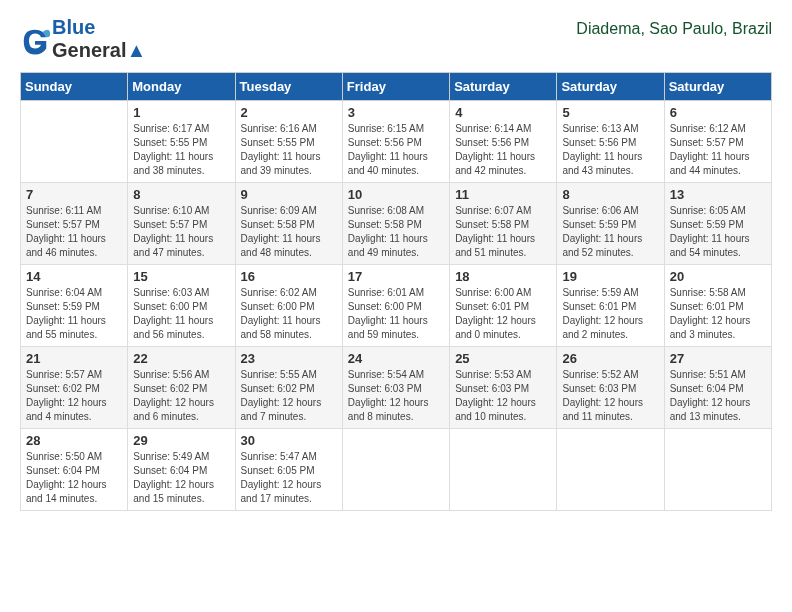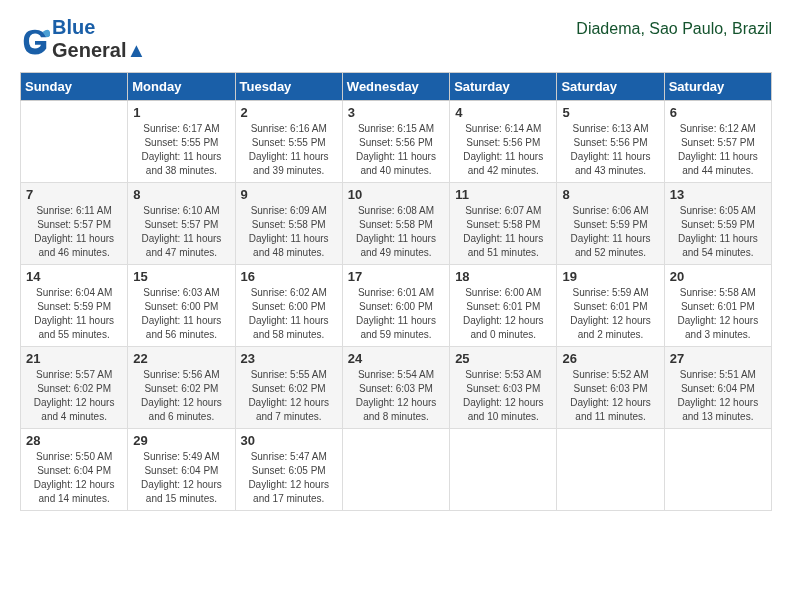--- a/index.html
+++ b/index.html
@@ -62,21 +62,20 @@
     .day-num {
       font-size: 13px;
       font-weight: bold;
       display: block;
       margin-bottom: 2px;
     }
     .day-info {
       font-size: 10px;
       color: #444;
       line-height: 1.4;
-      text-align: center;
     }
     tbody tr:nth-child(odd) {
       background: #fff;
     }
     tbody tr:nth-child(even) {
       background: #f5f5f5;
     }
   </style>
 </head>
 <body>
@@ -97,21 +96,21 @@
   </div>
 </div>
 
 <table>
   <thead>
     <tr>
 
     <th>Sunday</th>
         <th>Monday</th>
         <th>Tuesday</th>
-        <th>Wednesday</th>
+        <th>Friday</th>
         <th>Saturday</th>
         <th>Saturday</th>
         <th>Saturday</th>
       </tr>
   </thead>
   <tbody id="calendar-body">
   <tr>
         <td></td>
         <td>
           <span class="day-num">1</span>

